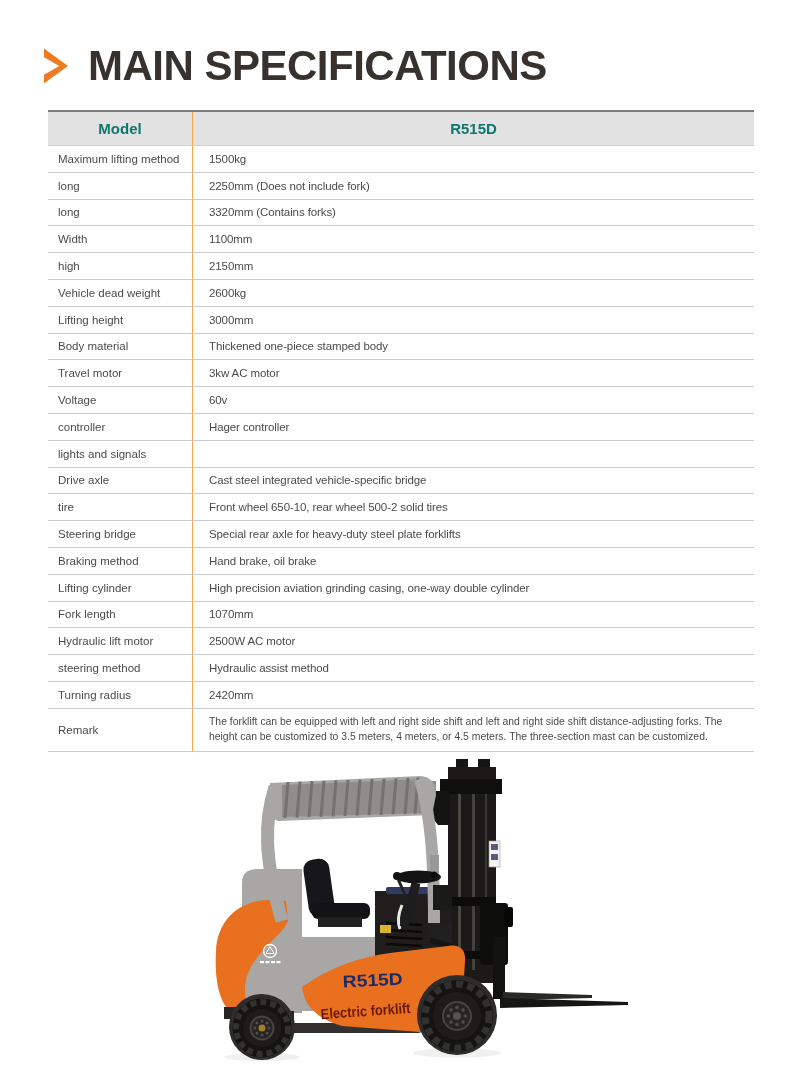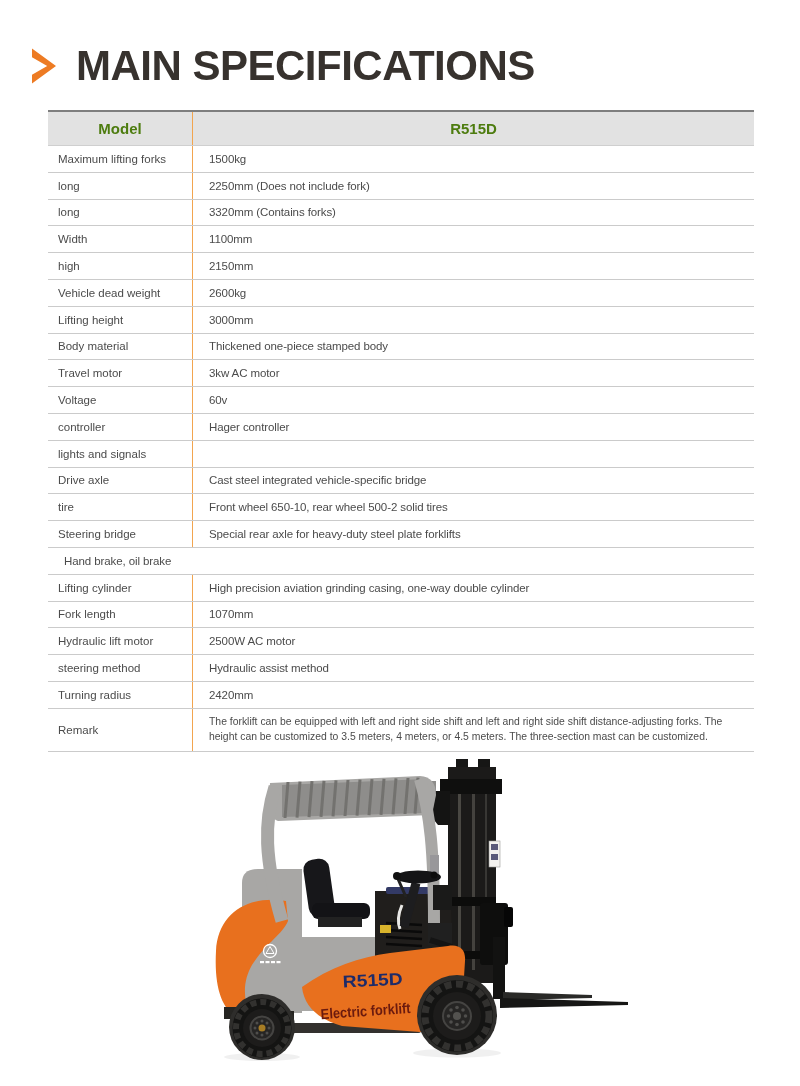--- a/index.html
+++ b/index.html
@@ -1,30 +1,30 @@
 <!DOCTYPE html>
 <html><head>
 <meta charset="utf-8">
 <style>
   html,body{margin:0;padding:0;background:#ffffff;}
   .page{position:relative;width:800px;height:1086px;background:#ffffff;overflow:hidden;
         font-family:"Liberation Sans", sans-serif;}
 
   
-  .title-row{position:absolute;left:28px;top:40px;display:flex;align-items:center;}
+  .title-row{position:absolute;left:40px;top:40px;display:flex;align-items:center;}
   .title-chevron{width:32px;height:52px;margin-right:16px;flex:0 0 auto;}
   .page-title{font-size:42px;font-weight:bold;color:#37322E;letter-spacing:-0.5px;
               line-height:52px;white-space:nowrap;}
 
   
   .spec-table{position:absolute;left:48px;top:110px;width:706px;}
   .spec-header{display:flex;height:33px;background:#E2E2E2;
                border-top:2px solid #7E7E7E;border-bottom:1px solid #CFCFCF;}
   .hcell{display:flex;align-items:center;justify-content:center;
-         font-size:15px;font-weight:bold;color:#4d7c0f;}
+         font-size:15px;font-weight:bold;color:#0f766e;}
   .hcell.c1{width:145px;border-right:1px solid #F2A54F;box-sizing:border-box;}
   .hcell.c2{flex:1;}
 
   .spec-row{display:flex;height:25.8px;border-bottom:1px solid #CBCBCB;}
   .spec-row .cell{box-sizing:border-box;display:flex;align-items:center;
                   font-size:11.5px;color:#4B4B4B;}
   .spec-row .label{width:145px;border-right:1px solid #F2A54F;padding-left:10px;}
   .spec-row .value{flex:1;padding-left:16px;white-space:nowrap;letter-spacing:-0.1px;}
   .spec-row:last-child{height:42px;}
   .spec-row:last-child .value{white-space:normal;font-size:10.4px;line-height:14.5px;
@@ -46,21 +46,21 @@
     <div class="page-title">MAIN SPECIFICATIONS</div>
   </div>
 
   <div class="spec-table">
     <div class="spec-header">
       <div class="hcell c1">Model</div>
       <div class="hcell c2">R515D</div>
     </div>
     <div id="rows-container">
         <div class="spec-row">
-          <div class="cell label">Maximum lifting forks</div>
+          <div class="cell label">Maximum lifting method</div>
           <div class="cell value">1500kg</div>
         </div>
         <div class="spec-row">
           <div class="cell label">long</div>
           <div class="cell value">2250mm (Does not include fork)</div>
         </div>
         <div class="spec-row">
           <div class="cell label">long</div>
           <div class="cell value">3320mm (Contains forks)</div>
         </div>
@@ -105,20 +105,21 @@
         </div>
         <div class="spec-row">
           <div class="cell label">tire</div>
           <div class="cell value">Front wheel 650-10, rear wheel 500-2 solid tires</div>
         </div>
         <div class="spec-row">
           <div class="cell label">Steering bridge</div>
           <div class="cell value">Special rear axle for heavy-duty steel plate forklifts</div>
         </div>
         <div class="spec-row">
+          <div class="cell label">Braking method</div>
           <div class="cell value">Hand brake, oil brake</div>
         </div>
         <div class="spec-row">
           <div class="cell label">Lifting cylinder</div>
           <div class="cell value">High precision aviation grinding casing, one-way double cylinder</div>
         </div>
         <div class="spec-row">
           <div class="cell label">Fork length</div>
           <div class="cell value">1070mm</div>
         </div>

